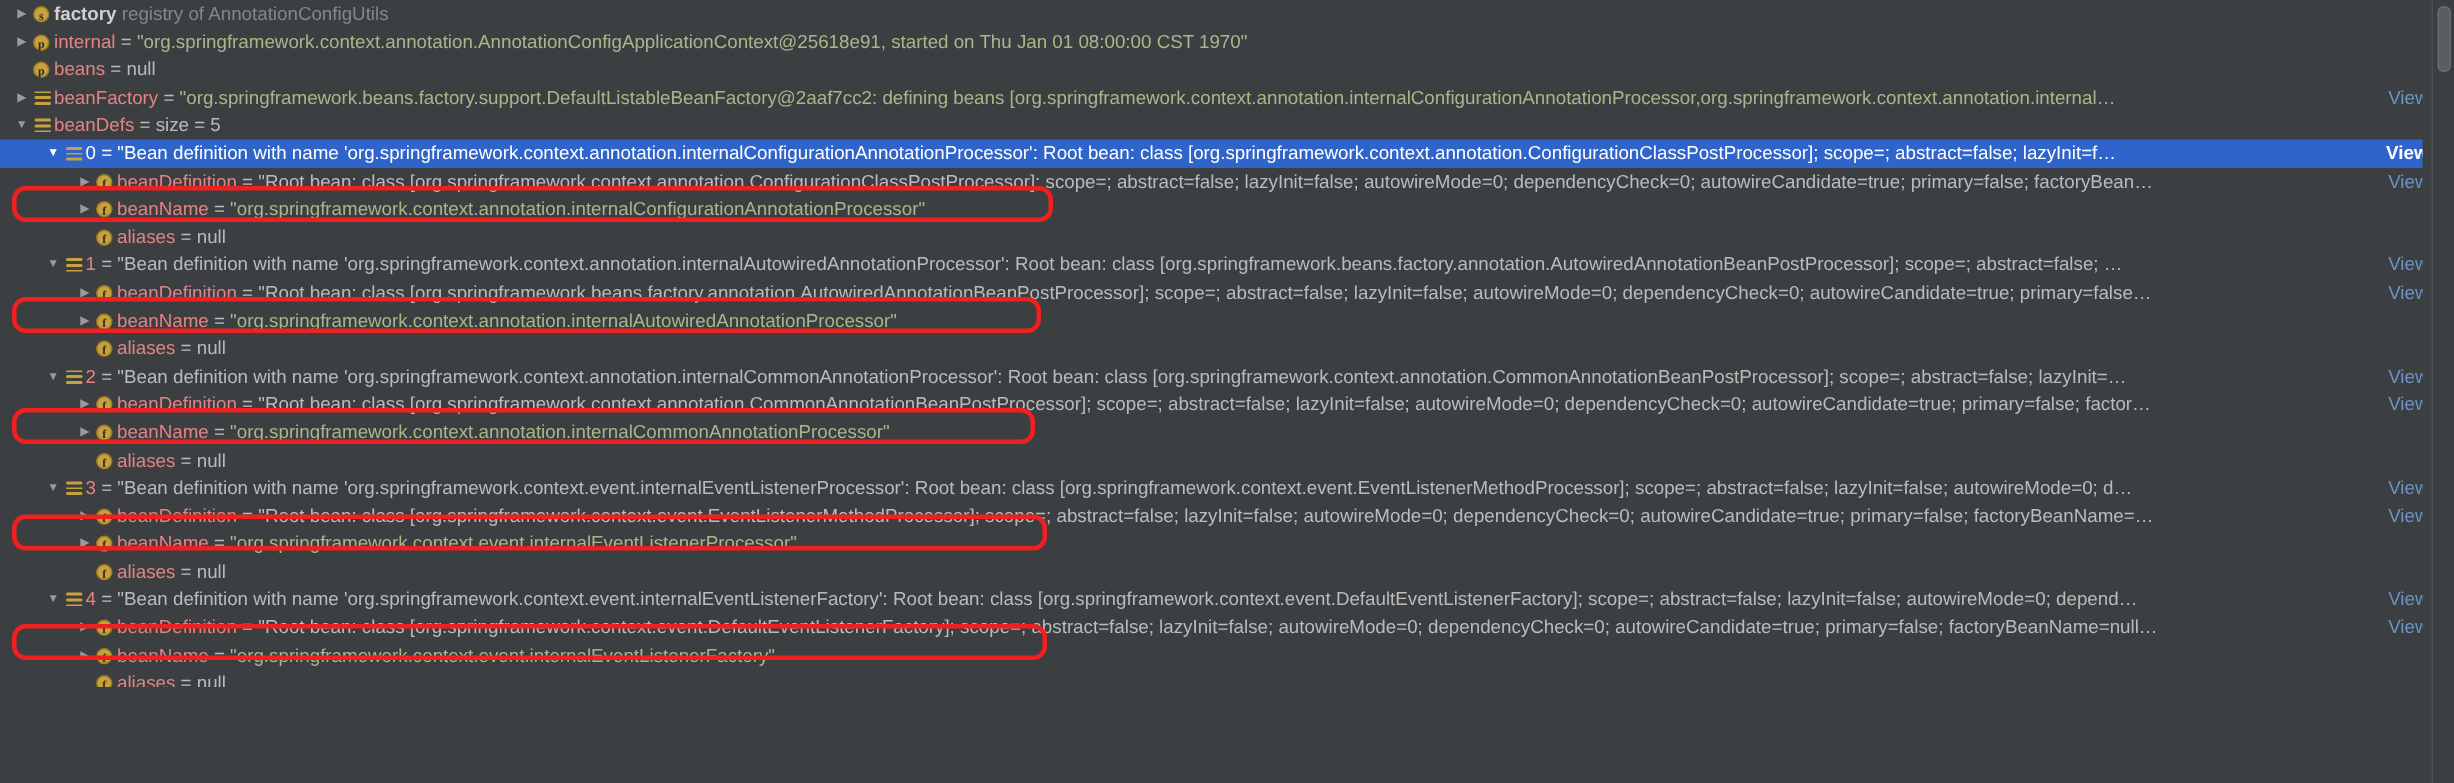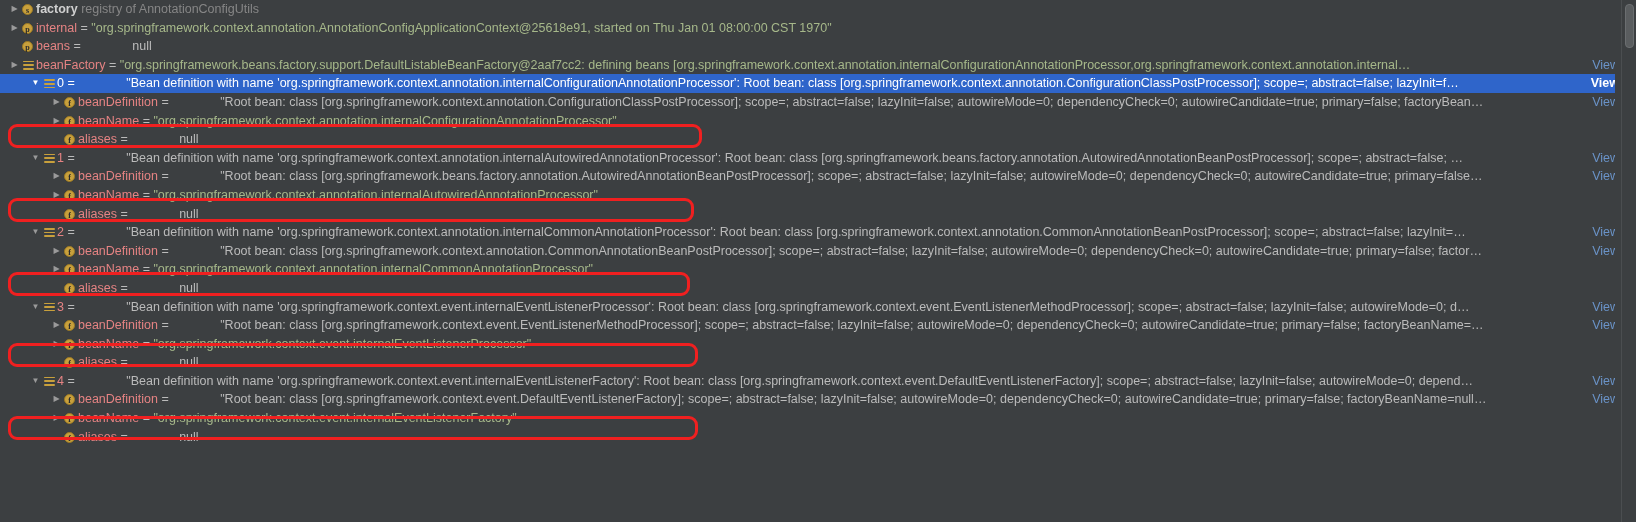--- a/index.html
+++ b/index.html
@@ -104,21 +104,21 @@
   }
   .ico > span.lines i.s1 { width: 11px; }
   .ico > span.lines i.s2 { width: 11px; }
   .ico > span.lines i.s3 { width: 11px; }
 
   .ln-name { color: #e58383; }
   .ln-name-static { color: #d0d0d0; font-weight: bold; }
   .ln-gray { color: #868686; }
   .ln-eq { color: #bbbbbb; }
   .ln-str { color: #a6b88a; }
-  .ln-plain { color: #bbbbbb; margin-left: 48px; }
+  .ln-plain { color: #bbbbbb; }
   .ln-idx { color: #e58383; }
   .view {
     color: #6a93c8;
     margin-left: 4px;
   }
 
   
   .annot {
     position: absolute;
     border: 3px solid #f02020;
@@ -180,20 +180,25 @@
 
   <div class="rows" id="rows">
       <div class="row"><span class="indent" style="width: 8px;"></span><span class="arrow">▶</span><span class="ico"><span class="badge">s</span></span><span class="ln-name-static">factory</span><span class="ln-gray"> registry of AnnotationConfigUtils</span></div>
       <div class="row"><span class="indent" style="width: 8px;"></span><span class="arrow">▶</span><span class="ico"><span class="badge">p</span></span><span class="ln-name">internal</span><span class="ln-eq"> = </span><span class="ln-str">"org.springframework.context.annotation.AnnotationConfigApplicationContext@25618e91, started on Thu Jan 01 08:00:00 CST 1970"</span></div>
       <div class="row"><span class="indent" style="width: 8px;"></span><span class="arrow none">&nbsp;</span><span class="ico"><span class="badge">p</span></span><span class="ln-name">beans</span><span class="ln-eq"> = </span><span class="ln-plain">null</span></div>
       <div class="row"><span class="indent" style="width: 8px;"></span><span class="arrow">▶</span><span class="ico"><span class="lines">
             <i class="s1"></i>
             <i class="s2"></i>
             <i class="s3"></i>
           </span></span><span class="ln-name">beanFactory</span><span class="ln-eq"> = </span><span class="ln-str">"org.springframework.beans.factory.support.DefaultListableBeanFactory@2aaf7cc2: defining beans [org.springframework.context.annotation.internalConfigurationAnnotationProcessor,org.springframework.context.annotation.internal…</span><span class="view" style="position: absolute; right: 2px; top: 0px;">View</span></div>
+      <div class="row"><span class="indent" style="width: 8px;"></span><span class="arrow">▼</span><span class="ico"><span class="lines">
+            <i class="s1"></i>
+            <i class="s2"></i>
+            <i class="s3"></i>
+          </span></span><span class="ln-name">beanDefs</span><span class="ln-eq"> = </span><span class="ln-plain"> size = 5</span></div>
       <div class="row selected"><span class="indent" style="width: 29px;"></span><span class="arrow">▼</span><span class="ico"><span class="lines">
             <i class="s1"></i>
             <i class="s2"></i>
             <i class="s3"></i>
           </span></span><span class="ln-idx">0</span><span class="ln-eq"> = </span><span class="ln-plain">"Bean definition with name 'org.springframework.context.annotation.internalConfigurationAnnotationProcessor': Root bean: class [org.springframework.context.annotation.ConfigurationClassPostProcessor]; scope=; abstract=false; lazyInit=f…</span><span class="view" style="position: absolute; right: 2px; top: 0px;">View</span></div>
       <div class="row"><span class="indent" style="width: 50px;"></span><span class="arrow">▶</span><span class="ico"><span class="badge">f</span></span><span class="ln-name">beanDefinition</span><span class="ln-eq"> = </span><span class="ln-plain">"Root bean: class [org.springframework.context.annotation.ConfigurationClassPostProcessor]; scope=; abstract=false; lazyInit=false; autowireMode=0; dependencyCheck=0; autowireCandidate=true; primary=false; factoryBean…</span><span class="view" style="position: absolute; right: 2px; top: 0px;">View</span></div>
       <div class="row"><span class="indent" style="width: 50px;"></span><span class="arrow">▶</span><span class="ico"><span class="badge">f</span></span><span class="ln-name">beanName</span><span class="ln-eq"> = </span><span class="ln-str">"org.springframework.context.annotation.internalConfigurationAnnotationProcessor"</span></div>
       <div class="row"><span class="indent" style="width: 50px;"></span><span class="arrow none">&nbsp;</span><span class="ico"><span class="badge">f</span></span><span class="ln-name">aliases</span><span class="ln-eq"> = </span><span class="ln-plain">null</span></div>
       <div class="row"><span class="indent" style="width: 29px;"></span><span class="arrow">▼</span><span class="ico"><span class="lines">
             <i class="s1"></i>

